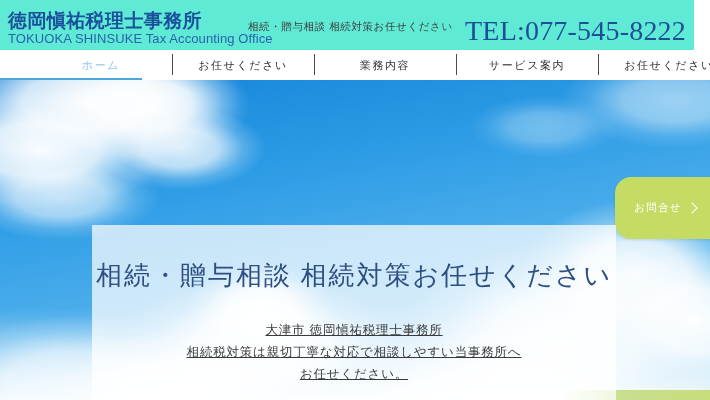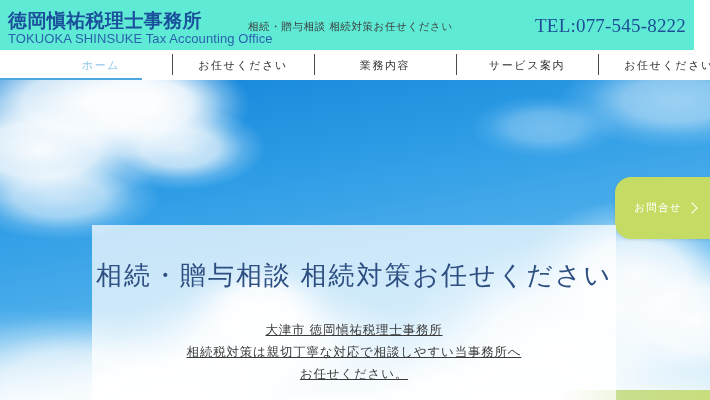--- a/index.html
+++ b/index.html
@@ -61,21 +61,21 @@
     font-size: 10.5px;
     color: #3d3d3d;
     letter-spacing: 0.6px;
     white-space: nowrap;
   }
   .header-tel {
     position: absolute;
     right: 8px;
     top: 15px;
     font-family: "Liberation Serif", "DejaVu Serif", serif;
-    font-size: 19px;
+    font-size: 28px;
     font-weight: normal;
     color: #1d4f96;
     letter-spacing: 0.2px;
     white-space: nowrap;
   }
 
   
   .nav {
     position: absolute;
     left: 0; top: 50px;

